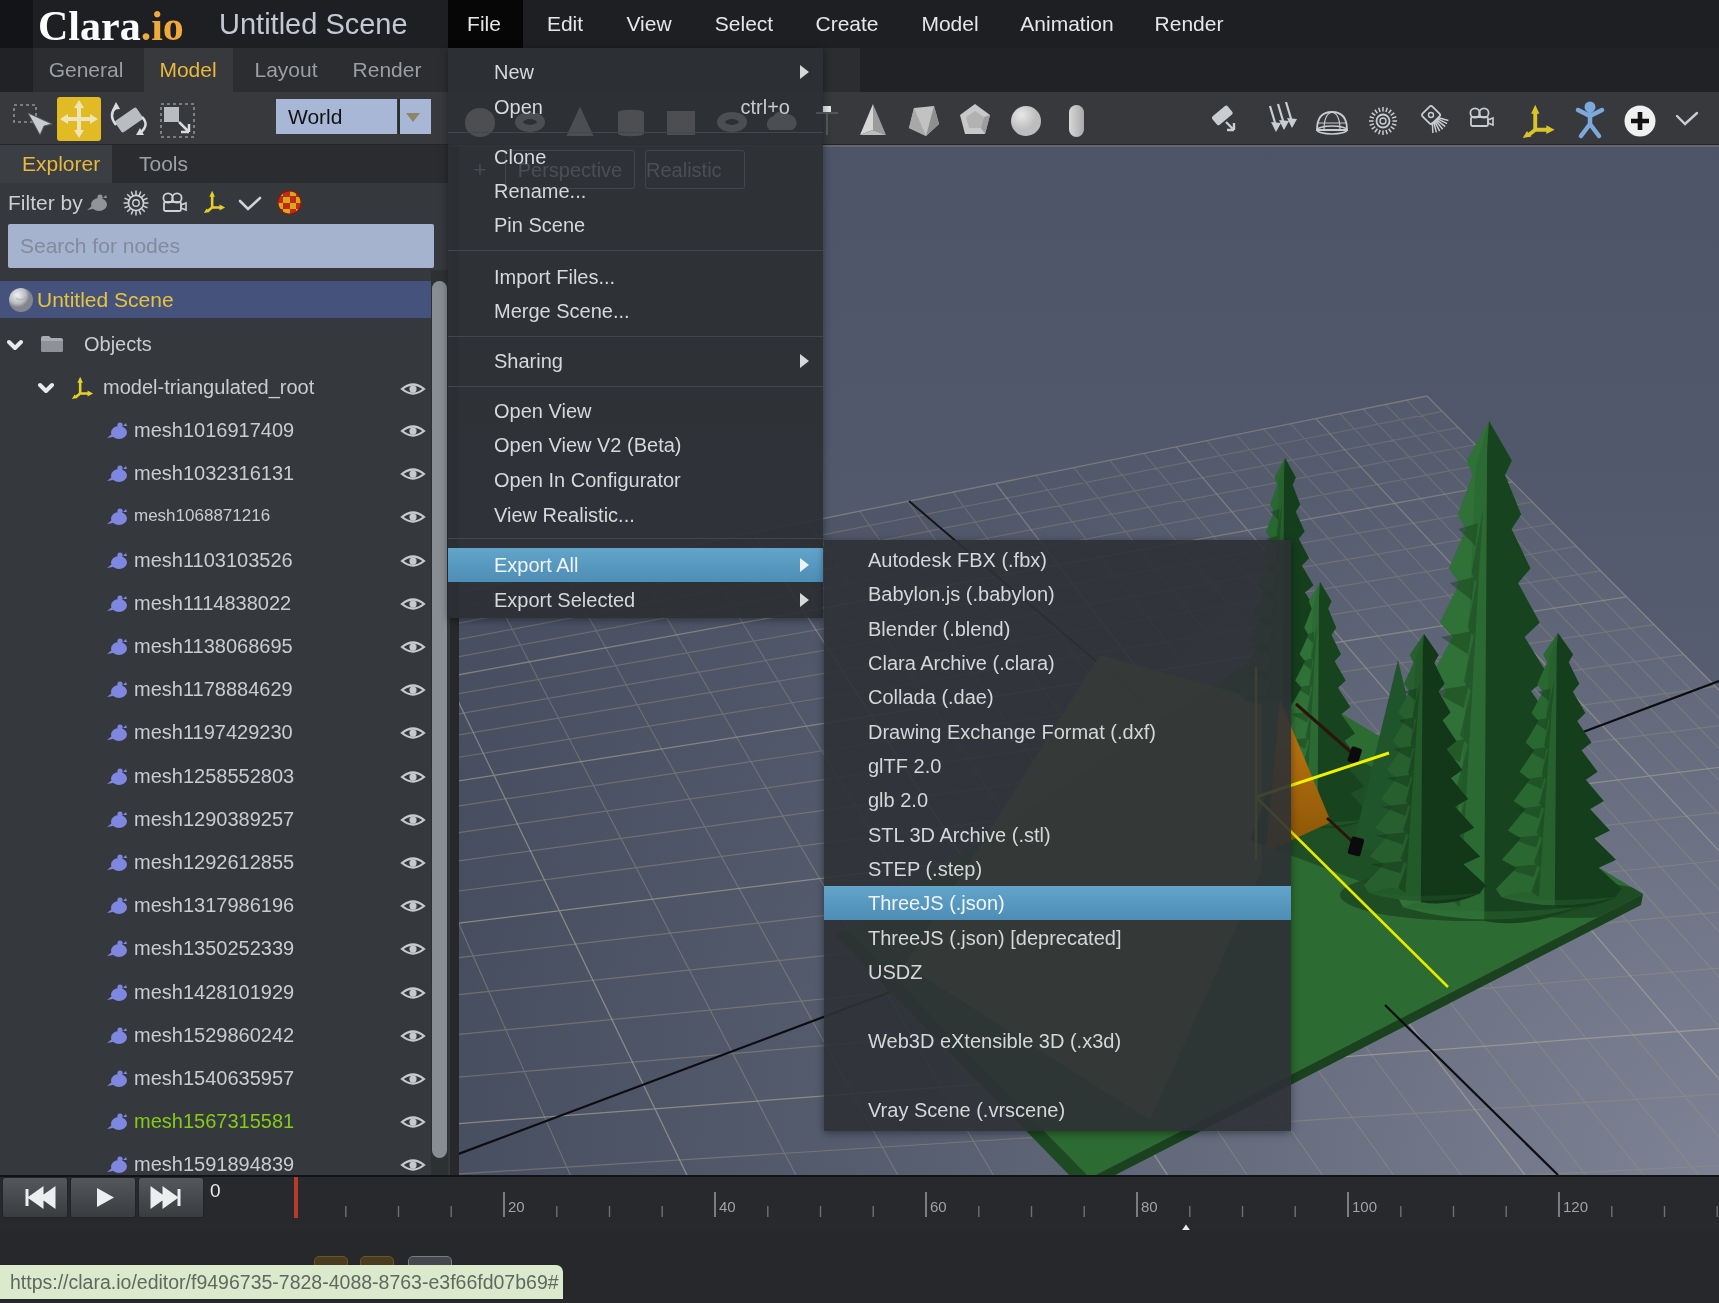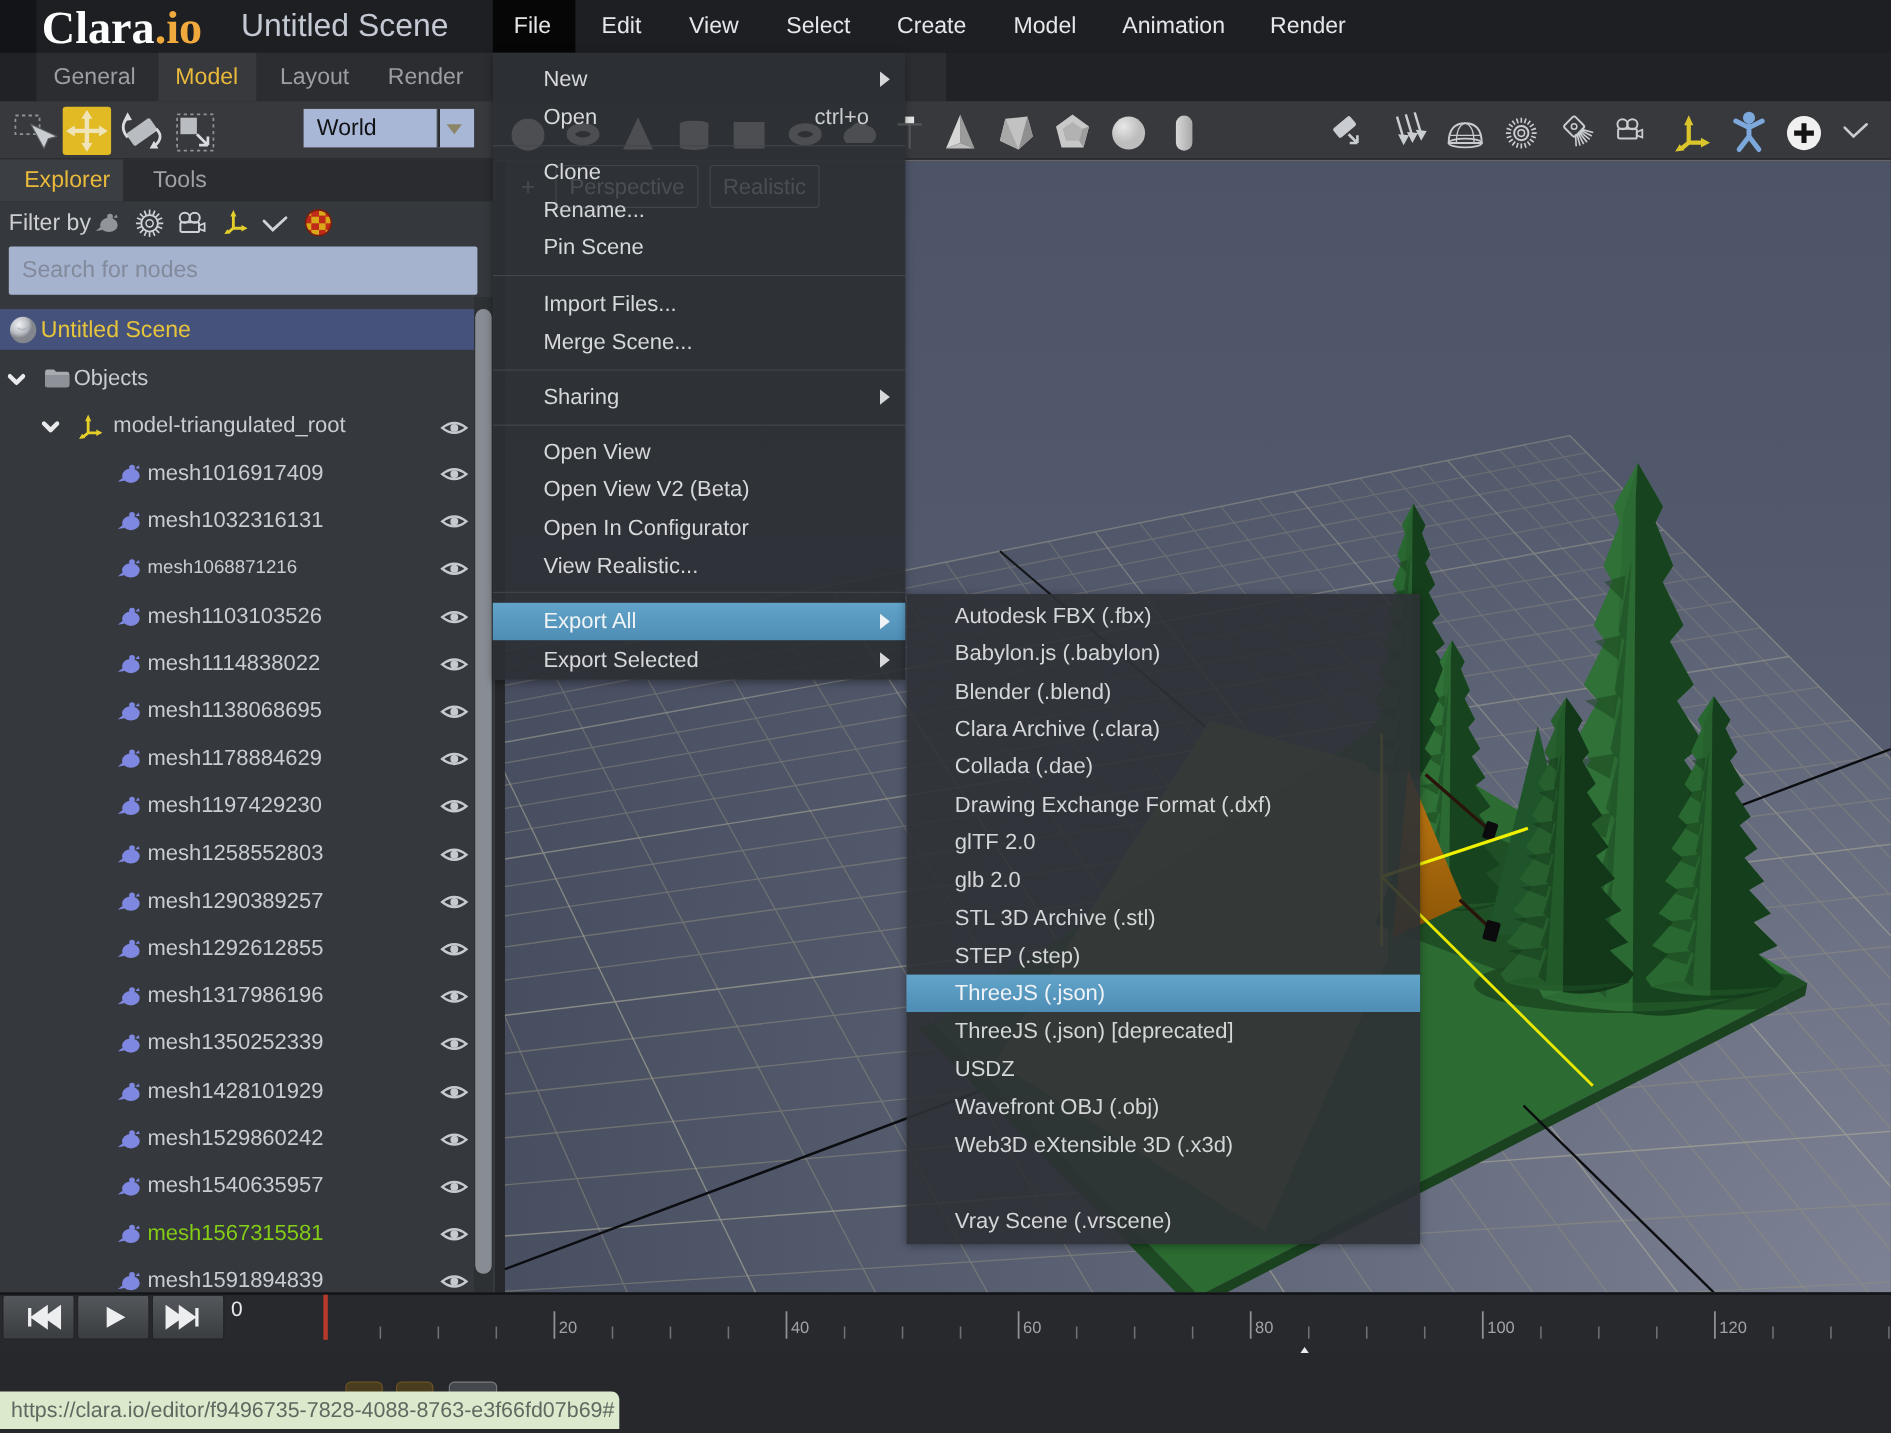--- a/index.html
+++ b/index.html
@@ -276,21 +276,21 @@
       <path d="M8 11 Q13 15 18 10" stroke="#a8abb1" stroke-width="1.2" fill="none" opacity="0.7"></path>
     </svg></div>
 <div style="position:absolute;left:37px;top:281px;height:37px;line-height:37px;font-size:21px;color:#e6c43b">Untitled Scene</div>
 <div style="position:absolute;left:7px;top:337px"><svg width="16" height="16" viewBox="0 0 16 16">
       <path d="M2 5 L8 11 L14 5" stroke="#e8eaec" stroke-width="4" fill="none" stroke-linecap="round" stroke-linejoin="round"></path>
     </svg></div>
 <div style="position:absolute;left:40px;top:334px"><svg width="24" height="20" viewBox="0 0 24 20">
       <path d="M1 4 Q1 2 3 2 L9 2 L11 4 L21 4 Q23 4 23 6 L23 16 Q23 18 21 18 L3 18 Q1 18 1 16Z" fill="#a8abb1"></path>
       <path d="M1 7 L23 7 L23 16 Q23 18 21 18 L3 18 Q1 18 1 16Z" fill="#8e9197"></path>
     </svg></div>
-<div style="position:absolute;left:67px;top:327px;height:34px;line-height:34px;font-size:20px;color:#c9ccd1">Objects</div>
+<div style="position:absolute;left:84px;top:327px;height:34px;line-height:34px;font-size:20px;color:#c9ccd1">Objects</div>
 <div style="position:absolute;left:38px;top:380px"><svg width="16" height="16" viewBox="0 0 16 16">
       <path d="M2 5 L8 11 L14 5" stroke="#e8eaec" stroke-width="4" fill="none" stroke-linecap="round" stroke-linejoin="round"></path>
     </svg></div>
 <div style="position:absolute;left:70px;top:375px"><svg width="24" height="24" viewBox="0 0 26 26">
       <path d="M11 20 L11 7 M11 20 L20 20 M11 20 L6 24" stroke="#e5cf2b" stroke-width="2.8" fill="none"></path>
       <path d="M11 2 L8 8.5 L14 8.5Z M25 20 L19 16.8 L19 23.2Z M2 26 L8.3 25 L5 21Z" fill="#e5cf2b"></path>
     </svg></div>
 <div style="position:absolute;left:103px;top:370px;height:34px;line-height:34px;font-size:20px;color:#c9ccd1">model-triangulated_root</div>
 <div style="position:absolute;left:400px;top:379px"><svg width="26" height="20" viewBox="0 0 26 20">
       <path d="M2 10 Q13 1 24 10 Q13 19 2 10Z" fill="none" stroke="#c6c9ce" stroke-width="2.2"></path>
@@ -553,27 +553,26 @@
     <div style="position:absolute;left:0;top:106px;width:100%;height:34px;line-height:34px;font-size:20px;color:#d4d6d8;padding-left:44px;box-sizing:border-box">Clara Archive (.clara)</div>
     <div style="position:absolute;left:0;top:140px;width:100%;height:34px;line-height:34px;font-size:20px;color:#d4d6d8;padding-left:44px;box-sizing:border-box">Collada (.dae)</div>
     <div style="position:absolute;left:0;top:175px;width:100%;height:34px;line-height:34px;font-size:20px;color:#d4d6d8;padding-left:44px;box-sizing:border-box">Drawing Exchange Format (.dxf)</div>
     <div style="position:absolute;left:0;top:209px;width:100%;height:34px;line-height:34px;font-size:20px;color:#d4d6d8;padding-left:44px;box-sizing:border-box">glTF 2.0</div>
     <div style="position:absolute;left:0;top:243px;width:100%;height:34px;line-height:34px;font-size:20px;color:#d4d6d8;padding-left:44px;box-sizing:border-box">glb 2.0</div>
     <div style="position:absolute;left:0;top:278px;width:100%;height:34px;line-height:34px;font-size:20px;color:#d4d6d8;padding-left:44px;box-sizing:border-box">STL 3D Archive (.stl)</div>
     <div style="position:absolute;left:0;top:312px;width:100%;height:34px;line-height:34px;font-size:20px;color:#d4d6d8;padding-left:44px;box-sizing:border-box">STEP (.step)</div>
     <div style="position:absolute;left:0;top:381px;width:100%;height:34px;line-height:34px;font-size:20px;color:#d4d6d8;padding-left:44px;box-sizing:border-box">ThreeJS (.json) [deprecated]</div>
     <div style="position:absolute;left:0;top:346px;width:100%;height:34px;line-height:34px;background:linear-gradient(#62a4ca,#4e8db5);font-size:20px;color:#f0f4f7;padding-left:44px;box-sizing:border-box">ThreeJS (.json)</div>
     <div style="position:absolute;left:0;top:415px;width:100%;height:34px;line-height:34px;font-size:20px;color:#d4d6d8;padding-left:44px;box-sizing:border-box">USDZ</div>
-    <div style="position:absolute;left:0;top:450px;width:100%;height:34px;line-height:34px;font-size:20px;color:#d4d6d8;padding-left:44px;box-sizing:border-box">Wavefront OBJ (.obj)</div>
     <div style="position:absolute;left:0;top:484px;width:100%;height:34px;line-height:34px;font-size:20px;color:#d4d6d8;padding-left:44px;box-sizing:border-box">Web3D eXtensible 3D (.x3d)</div>
     <div style="position:absolute;left:0;top:553px;width:100%;height:34px;line-height:34px;font-size:20px;color:#d4d6d8;padding-left:44px;box-sizing:border-box">Vray Scene (.vrscene)</div>
   </div>
 <div style="position:absolute;left:470px;top:152px;width:20px;height:36px;font-size:22px;color:#8b8f96;text-align:center;line-height:36px;opacity:0.26;z-index:40">+</div>
 <div style="position:absolute;left:505px;top:150px;width:130px;height:39px;border:1px solid #7e8289;border-radius:3px;color:#9ba0a7;font-size:20px;text-align:center;line-height:39px;box-sizing:border-box;opacity:0.26;z-index:40">Perspective</div>
-<div style="position:absolute;left:645px;top:150px;width:100px;height:39px;border:1px solid #7e8289;border-radius:3px;color:#9ba0a7;font-size:20px;text-align:center;line-height:39px;box-sizing:border-box;opacity:0.26;z-index:40">Realistic</div>
+<div style="position:absolute;left:645px;top:150px;width:100px;height:39px;border:1px solid #7e8289;border-radius:3px;color:#9ba0a7;font-size:20px;line-height:39px;box-sizing:border-box;opacity:0.26;z-index:40">Realistic</div>
 <div style="position:absolute;left:0;top:1175px;width:1719px;height:55px;background:#28292c;border-top:2px solid #121316"></div>
 <div style="position:absolute;left:2px;top:1177px;width:66px;height:41px;background:linear-gradient(#54575b,#3a3d40);border:1px solid #222428;border-radius:3px;box-sizing:border-box"></div>
 <div style="position:absolute;left:70px;top:1177px;width:66px;height:41px;background:linear-gradient(#54575b,#3a3d40);border:1px solid #222428;border-radius:3px;box-sizing:border-box"></div>
 <div style="position:absolute;left:138px;top:1177px;width:66px;height:41px;background:linear-gradient(#54575b,#3a3d40);border:1px solid #222428;border-radius:3px;box-sizing:border-box"></div>
 <div style="position:absolute;left:2px;top:1177px"><svg width="66" height="41" viewBox="0 0 66 41">
       <path d="M25 12 L25 29 M40 12 L28 20.5 L40 29Z M52 12 L40 20.5 L52 29Z" fill="#eceef0" stroke="#eceef0" stroke-width="3"></path>
     </svg></div>
 <div style="position:absolute;left:70px;top:1177px"><svg width="66" height="41" viewBox="0 0 66 41">
       <path d="M27 11 L44 20.5 L27 30Z" fill="#eceef0"></path>
     </svg></div>

